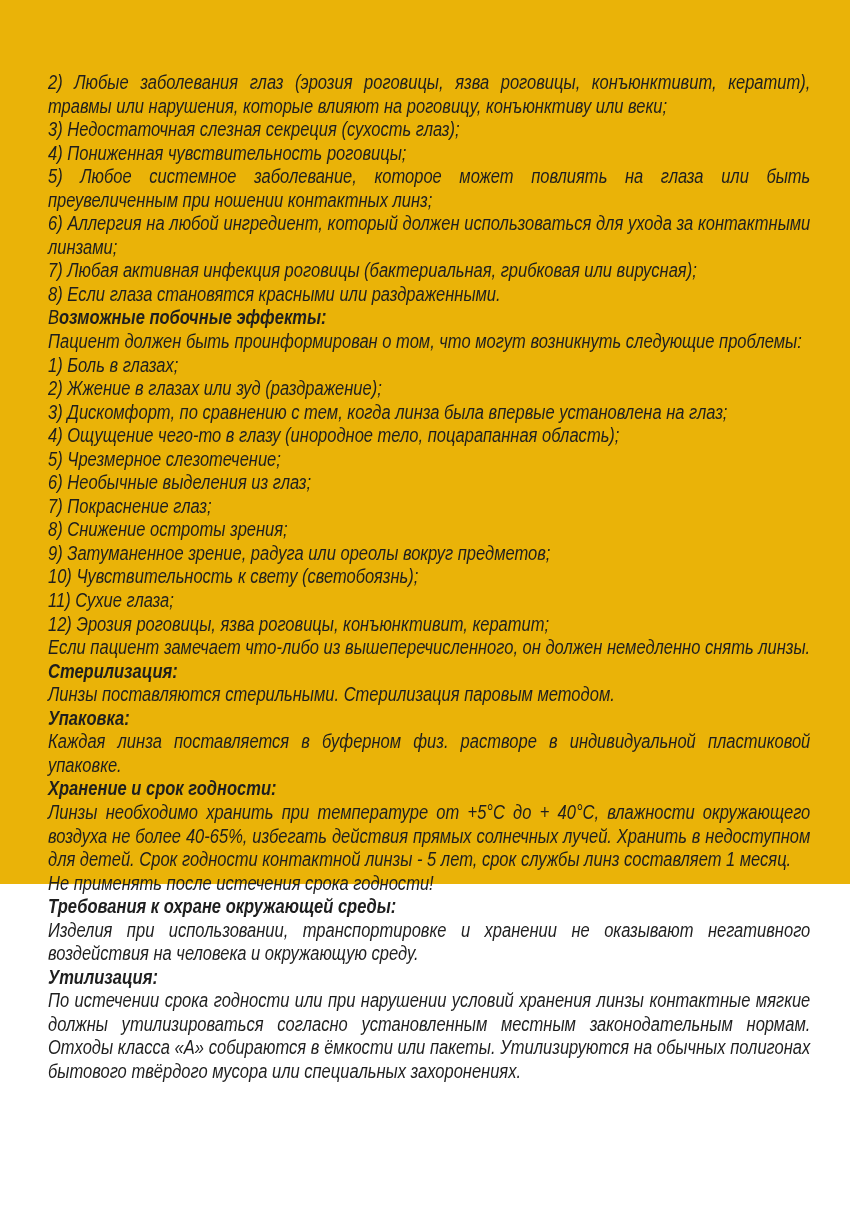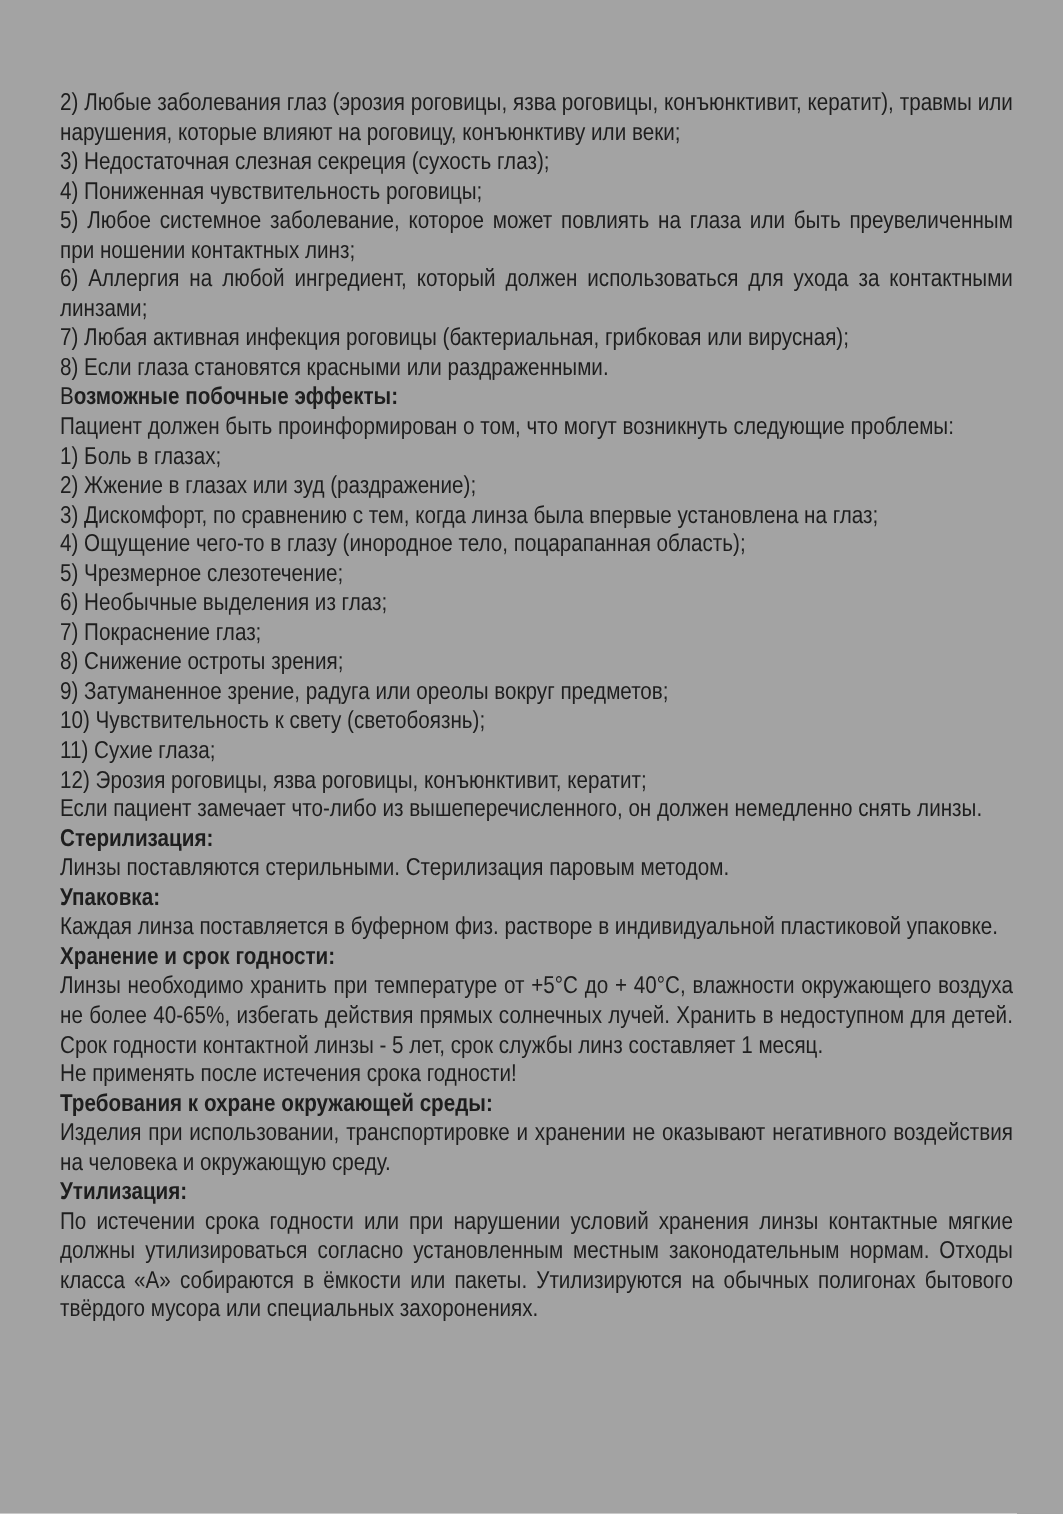--- a/index.html
+++ b/index.html
@@ -6,22 +6,23 @@
     margin: 0;
     padding: 0;
     width: 850px;
     height: 1211px;
     background: #ffffff;
     overflow: hidden;
   }
   .page {
     position: relative;
     width: 850px;
-    height: 1211px;
-    background: #a3a3a3;
+    height: 884px;
+    background: #eab308;
+    font-style: italic;
   }
   .doc-text {
     position: absolute;
     left: 48px;
     top: 71px;
     width: 900px;               
     transform: scaleX(0.847);   
     transform-origin: top left;
     color: #1e1e1e;
     font-family: "Liberation Sans", sans-serif;

